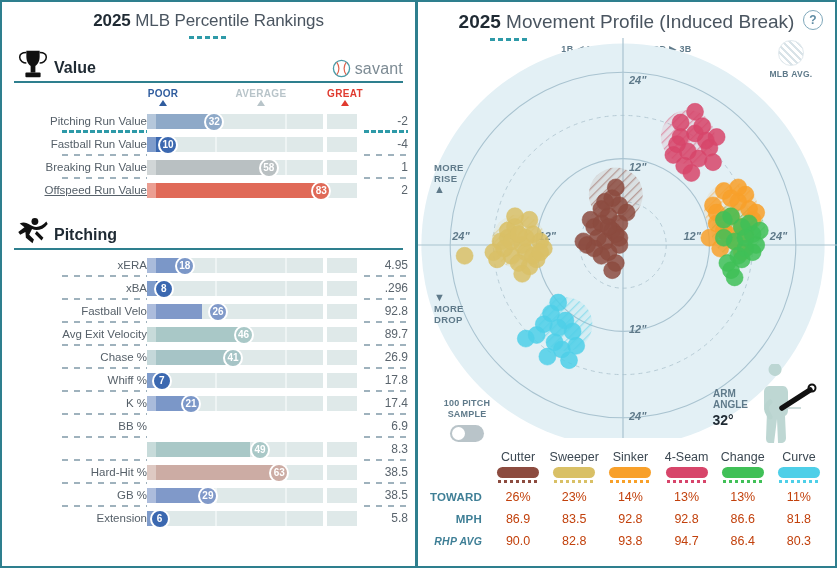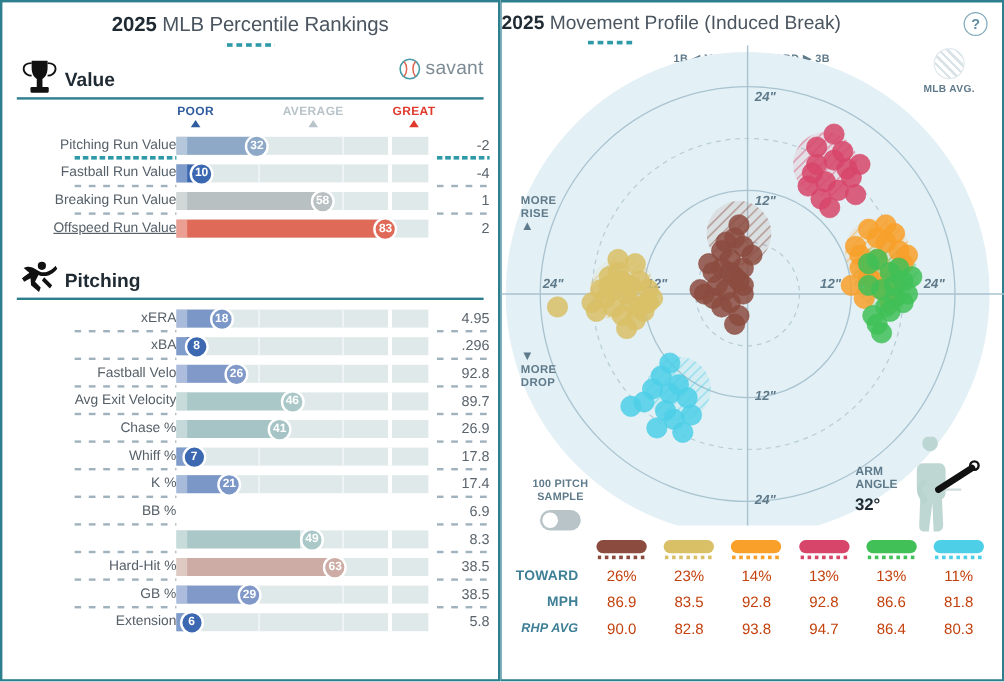--- a/index.html
+++ b/index.html
@@ -49,21 +49,21 @@
     height: 34px;
     border-bottom: 2px solid #2e7f8e;
   }
   .section-head .sec-icon { width: 38px; height: 34px; display:block; }
   .section-head .sec-label {
     font-size: 16px; font-weight: bold; color: #1f2a33;
     padding-bottom: 4px; margin-left: 2px;
   }
   .savant-logo {
     margin-left: auto; display: flex; align-items: center;
-    padding-bottom: 14px;
+    padding-bottom: 3px;
   }
   .savant-logo .sv-text {
     font-size: 16px; color: #7d8b94; margin-left: 4px; letter-spacing: 0.2px;
   }
 
   
   .scale-row {
     position: relative; height: 22px; margin-top: 5px;
   }
   .scale-lab {
@@ -137,21 +137,21 @@
     background-size: 12px 2px;
   }
   .sep-dash-val {
     position: absolute; left: 362px; width: 44px; height: 2px; bottom: 0;
     background-image: linear-gradient(to right, #9fb2bd 0 6px, transparent 6px 12px);
     background-size: 12px 2px;
   }
 
   
   .mv-title {
-    text-align: left; font-size: 16px; color: #4a5560;
+    text-align: center; font-size: 19px; color: #4a5560;
     padding-top: 9px; white-space: nowrap;
   }
   .mv-title b { color: #1f2a33; font-weight: bold; }
   .help-icon {
     position: absolute; right: 12px; top: 8px;
     width: 20px; height: 20px; border-radius: 50%;
     border: 1.5px solid #7fa8bb; color: #5f8ba3;
     font-size: 12px; display: flex; align-items: center; justify-content: center;
     font-weight: bold;
   }
@@ -347,21 +347,21 @@
           <div class="mval">.296</div>
           <div class="sep-dash-label"></div>
           <div class="sep-dash-val"></div>
         </div>
         <div class="mrow">
           <div class="mlabel" style="left: 0px; right: auto;">Fastball Velo</div>
           <div class="track">
             <div class="fill" style="width: 54.6px; background: rgb(128, 153, 201);">
               <div class="cap"></div>
             </div>
-            <div class="bubble" style="left: 50px; background: rgb(128, 153, 201);">26</div>
+            <div class="bubble" style="left: 71px; background: rgb(128, 153, 201);">26</div>
           </div>
           <div class="mval">92.8</div>
           <div class="sep-dash-label"></div>
           <div class="sep-dash-val"></div>
         </div>
         <div class="mrow">
           <div class="mlabel" style="left: 0px; right: auto;">Avg Exit Velocity</div>
           <div class="track">
             <div class="fill" style="width: 96.6px; background: rgb(169, 200, 199);">
               <div class="cap"></div>
@@ -663,20 +663,29 @@
       <svg width="70" height="85" style="position:absolute;left:52px;top:0;" viewBox="0 0 70 85">
         <path d="M26 12 a6.5 6.5 0 1 1 0.1 0 z M20 22 h14 c3 0 5 3 5 6 l0 18 c0 3 -1 5 -3 6 l1 22 c0 3 -2 5 -5 5 h-3 l-1 -24 -3 24 h-4 c-3 0 -4 -2 -4 -5 l1 -26 c-2 -1 -3 -3 -3 -6 l0 -14 c0 -3 2 -6 5 -6 z" fill="#b9d4cf" opacity="0.92"></path>
         <path d="M21 38 c-3 2 -4 6 -3 9 l3 6" fill="none" stroke="#b9d4cf" stroke-width="5" stroke-linecap="round"></path>
         <line x1="34" y1="44" x2="52" y2="44" stroke="#cfdedd" stroke-width="2"></line>
         <line x1="33" y1="44" x2="61" y2="26" stroke="#111" stroke-width="5.5" stroke-linecap="round"></line>
         <circle cx="63" cy="24" r="3.5" fill="none" stroke="#111" stroke-width="2"></circle>
       </svg>
     </div>
 
     <div class="pitch-table">
+      <div class="pt-grid" id="pt-head-row">
+          <div></div>
+          <div class="pt-head">Cutter</div>
+          <div class="pt-head">Sweeper</div>
+          <div class="pt-head">Sinker</div>
+          <div class="pt-head">4-Seam</div>
+          <div class="pt-head">Change</div>
+          <div class="pt-head">Curve</div>
+        </div>
       <div class="pt-grid" id="pt-swatch-row">
           <div></div>
           <div class="pt-swatch-cell">
             <div class="pt-swatch" style="background: rgb(140, 75, 63);"></div>
           </div>
           <div class="pt-swatch-cell">
             <div class="pt-swatch" style="background: rgb(217, 192, 102);"></div>
           </div>
           <div class="pt-swatch-cell">
             <div class="pt-swatch" style="background: rgb(248, 160, 42);"></div>

